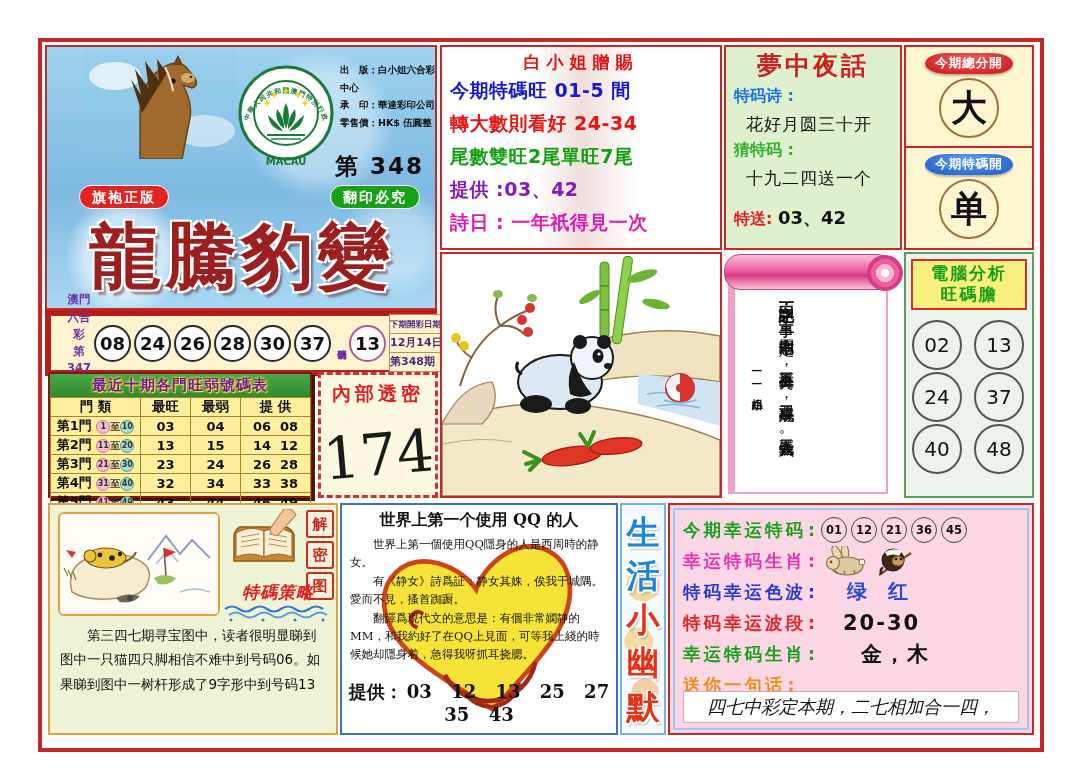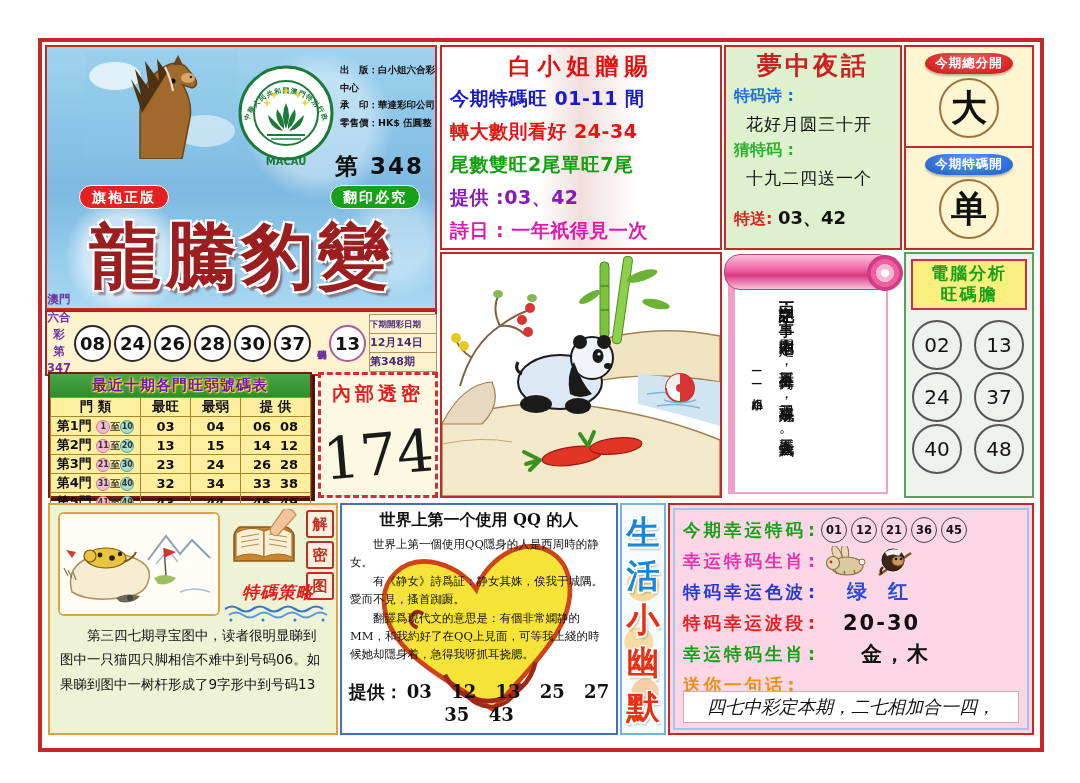--- a/index.html
+++ b/index.html
@@ -18,22 +18,22 @@
   .pubinfo{left:293px;top:14px;width:96px;font-size:9.5px;font-weight:bold;line-height:1.85;color:#101010;}
   .issue{left:288px;top:104px;font-size:23px;font-weight:900;color:#101010;letter-spacing:2px;}
   .pill{position:absolute;height:22px;line-height:22px;padding:0 12px;border-radius:12px;
         color:#fff;font-size:14px;font-weight:900;letter-spacing:2px;border:1px solid #fff;}
   .pill.red{background:#e32222;left:32px;top:138px;}
   .pill.green{background:#18a018;left:283px;top:138px;}
   .bigtitle{left:0;top:166px;width:100%;text-align:center;font-family:"DejaVu Serif",serif;
         font-size:72px;font-weight:900;color:#9c1f1f;letter-spacing:4px;line-height:1.2;
         text-shadow:-2px -2px 0 #fff,2px -2px 0 #fff,-2px 2px 0 #fff,2px 2px 0 #fff,4px 5px 2px rgba(90,10,10,.45);}
   
-  .resrow{left:45px;top:310px;width:392px;height:66px;border:2px solid #b91c1c;background:#fdf3cf;
-        box-sizing:border-box;display:flex;align-items:center;padding:2px 0;gap:3px;}
+  .resrow{left:45px;top:310px;width:392px;height:66px;border:6px solid #b91c1c;background:#fdf3cf;
+        box-sizing:border-box;display:flex;align-items:center;padding:2px 16px;gap:3px;}
   .reslabel{width:56px;font-size:11.5px;font-weight:900;color:#7030a0;text-align:center;line-height:1.5;}
   .ball{width:33px;height:33px;border:2px solid #2a2a2a;border-radius:50%;background:#fff;
         display:flex;align-items:center;justify-content:center;font-size:18px;font-weight:bold;flex:none;}
   .ball.pink{border-color:#b05898;}
   .speclab{width:12px;writing-mode:vertical-rl;text-orientation:upright;font-size:9px;font-weight:bold;
         color:#7030a0;line-height:1;text-align:center;flex:none;}
   .datebox{width:66px;flex:none;border:1px solid #b89060;background:#fdf3cf;}
   .datebox div{border-bottom:1px solid #b89060;color:#4a2a78;font-weight:bold;
         height:18px;line-height:18px;overflow:hidden;}
   .datebox div:last-child{border-bottom:none;}
@@ -57,21 +57,21 @@
   
   .secret{left:318px;top:372px;width:120px;height:126px;border:3px dashed #d03030;background:#fdf8e2;
         box-sizing:border-box;text-align:center;}
   .secret .t{margin-top:6px;font-size:19px;font-weight:900;color:#e02020;letter-spacing:4px;}
   .secret .v{margin-top:14px;font-family:"DejaVu Serif",serif;font-size:58px;color:#1a1a1a;
         transform:rotate(-5deg);display:inline-block;font-weight:500;}
   
   .gift{left:440px;top:45px;width:282px;height:205px;border:2px solid #c62828;background:
         linear-gradient(90deg,rgba(230,200,195,0) 34%,rgba(225,190,185,.5) 50%,rgba(230,200,195,0) 70%),#fff;
         box-sizing:border-box;padding:4px 8px;}
-  .gift .t{text-align:center;font-size:23px;font-weight:900;color:#e01010;letter-spacing:6px;}
+  .gift .t{text-align:center;font-size:17px;font-weight:900;color:#e01010;letter-spacing:6px;}
   .gift .ln{font-size:19px;font-weight:900;line-height:33px;white-space:nowrap;letter-spacing:0.5px;}
   
   .dream{left:724px;top:45px;width:178px;height:205px;border:2px solid #c62828;background:#def0cd;
         box-sizing:border-box;padding:2px 8px;}
   .dream .t{text-align:center;font-family:"DejaVu Serif",serif;font-size:25px;font-weight:900;color:#cc2020;letter-spacing:3px;}
   .dream .lab{font-size:16px;font-weight:bold;margin-top:4px;}
   .dream .poem{font-family:"DejaVu Serif",serif;font-size:17px;color:#111;margin:6px 0 0 12px;letter-spacing:1px;}
   .dream .send{margin-top:16px;font-size:16px;font-weight:bold;}
   
   .rt{left:904px;top:45px;width:130px;height:205px;border:2px solid #c62828;background:#fdf6d0;box-sizing:border-box;}
@@ -280,21 +280,21 @@
       </table>
   </div>
 
   <div class="abs secret">
     <div class="t">內部透密</div>
     <div class="v">174</div>
   </div>
 
   <div class="abs gift">
     <div class="t">白小姐贈賜</div>
-    <div class="ln" style="color: rgb(24, 24, 204);">今期特碼旺 01-11 間</div>
+    <div class="ln" style="color: rgb(24, 24, 204);">今期特碼旺 01-5 間</div>
     <div class="ln" style="color: rgb(232, 20, 20);">轉大數則看好 24-34</div>
     <div class="ln" style="color: rgb(18, 160, 18);">尾數雙旺2尾單旺7尾</div>
     <div class="ln" style="color: rgb(136, 24, 192);">提供 :03、42</div>
     <div class="ln" style="color: rgb(224, 24, 176);">詩日 : 一年祇得見一次</div>
   </div>
 
   <div class="abs dream">
     <div class="t">夢中夜話</div>
     <div class="lab" style="color: rgb(32, 112, 224);">特码诗 :</div>
     <div class="poem">花好月圆三十开</div>

